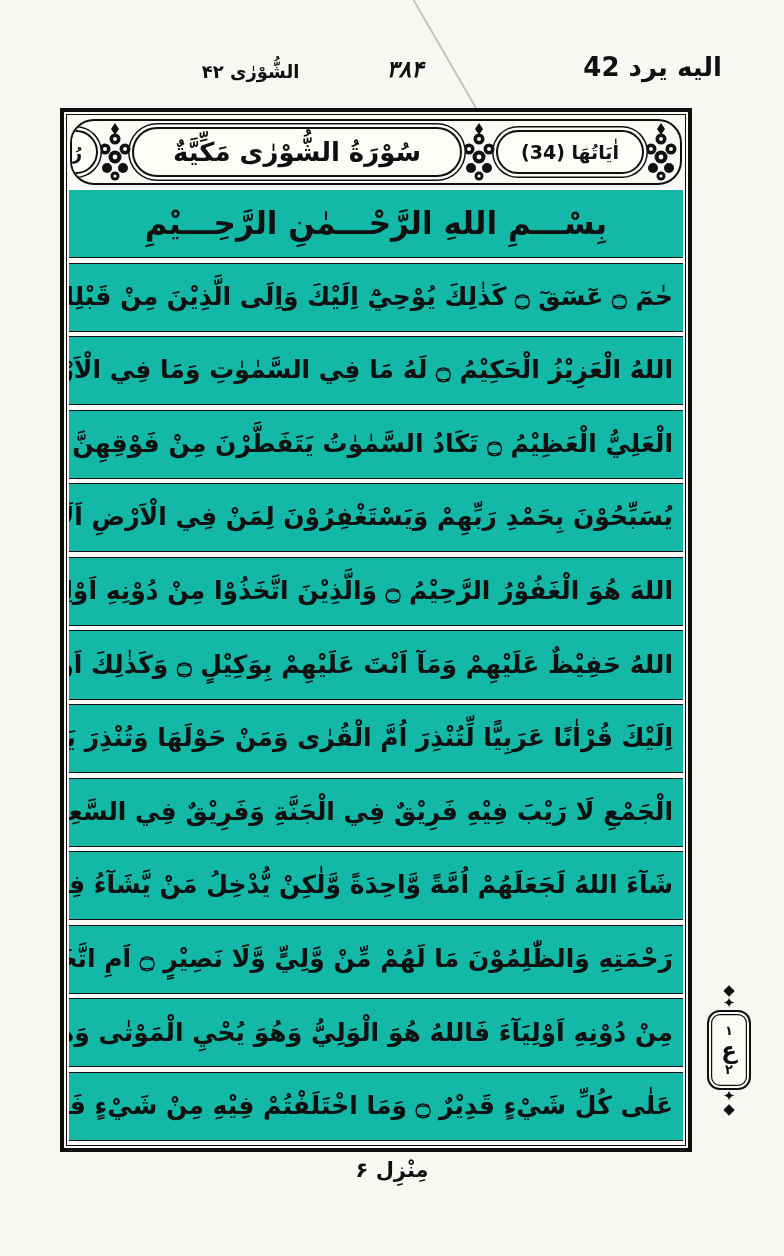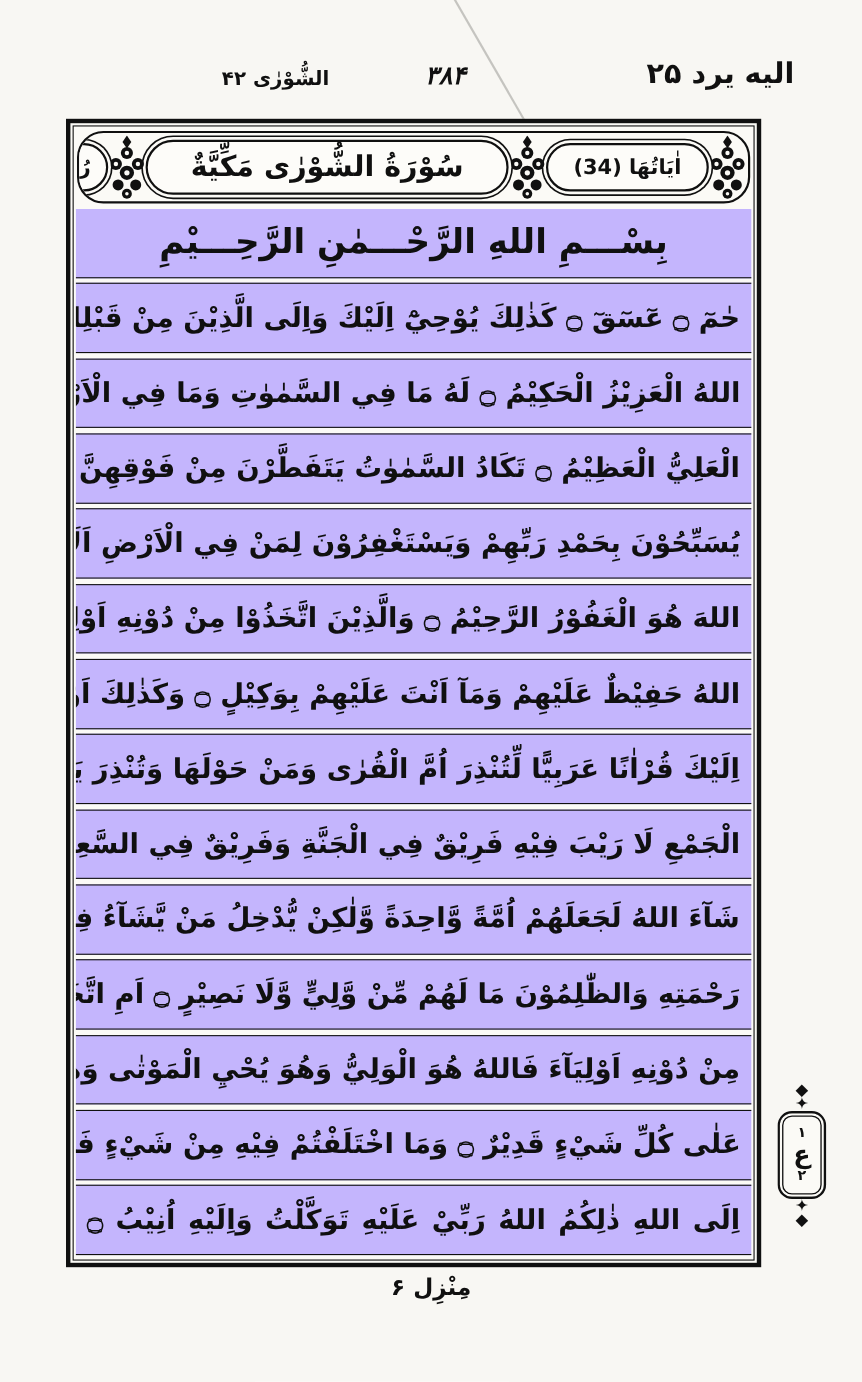--- a/index.html
+++ b/index.html
@@ -74,21 +74,21 @@
   .rows {
     flex:1;
     display:flex; flex-direction:column;
     gap:4.5px;
   }
   .row {
     flex:1;
     border-top:1.6px solid #101010;
     border-bottom:1.6px solid #101010;
     display:flex; align-items:center;
-    background:#c4b5fd;
+    background:#14b8a6;
     overflow:hidden;
   }
   .row-text {
     display:block; width:100%;
     direction:rtl;
     text-align:justify; text-align-last:justify;
     font-weight:bold; font-size:25px;
     line-height:1.15;
     padding:0 10px;
     white-space:nowrap;
@@ -124,21 +124,21 @@
     text-align:center;
     font-weight:bold; font-size:21px;
   }
 </style>
 </head>
 <body>
 
 <div class="scratch"></div>
 
 <div class="margin-header">
-  <div class="mh-right">اليه يرد ۲۵</div>
+  <div class="mh-right">اليه يرد 42</div>
   <div class="mh-center">۳۸۴</div>
   <div class="mh-left">الشُّوْرٰى ۴۲</div>
 </div>
 
 <div class="frame">
   <div class="frame-inner">
 
     <div class="title-band">
       <span class="orn">
         <svg viewBox="0 0 34 58" xmlns="http://www.w3.org/2000/svg">
@@ -242,23 +242,20 @@
         </div>
       <div class="row">
           <span class="row-text">رَحْمَتِهِ وَالظّٰلِمُوْنَ مَا لَهُمْ مِّنْ وَّلِيٍّ وَّلَا نَصِيْرٍ ۝ اَمِ اتَّخَذُوْا</span>
         </div>
       <div class="row">
           <span class="row-text">مِنْ دُوْنِهِ اَوْلِيَآءَ فَاللهُ هُوَ الْوَلِيُّ وَهُوَ يُحْيِ الْمَوْتٰى وَهُوَ</span>
         </div>
       <div class="row">
           <span class="row-text">عَلٰى كُلِّ شَيْءٍ قَدِيْرٌ ۝ وَمَا اخْتَلَفْتُمْ فِيْهِ مِنْ شَيْءٍ فَحُكْمُهُ</span>
         </div>
-      <div class="row">
-          <span class="row-text">اِلَى اللهِ ذٰلِكُمُ اللهُ رَبِّيْ عَلَيْهِ تَوَكَّلْتُ وَاِلَيْهِ اُنِيْبُ ۝</span>
-        </div>
     </div>
 
   </div>
 </div>
 
 <div class="side-marker">
   <div class="finial">◆<br>✦</div>
   <div class="marker-body">
     <span class="marker-num">۱</span>
     <span class="marker-ain">ع</span>

